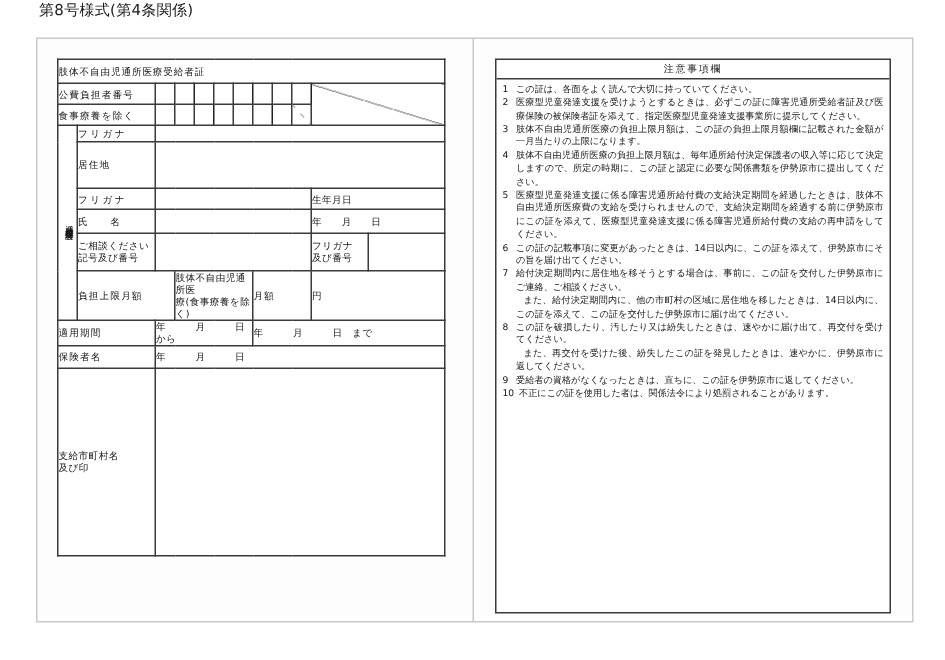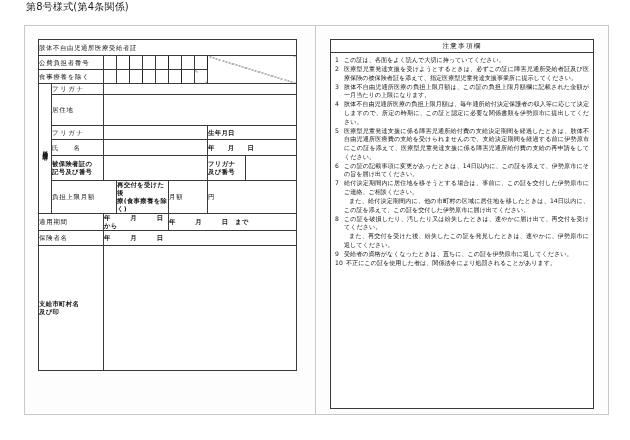--- a/index.html
+++ b/index.html
@@ -61,21 +61,21 @@
   
   #cert-table {
     position: absolute;
     left: 38px; top: 39px;
     width: 258px;
   }
   #cert-table td { height: 14px; }
 
   .t-title { font-size: 7px; letter-spacing: 0.6px; height: 16px !important; }
   .lbl { font-size: 6.4px; letter-spacing: 0.8px; }
-  .lbl-sm { font-size: 5.9px; letter-spacing: 0.3px; font-weight: bold; }
+  .lbl-sm { font-size: 5.9px; letter-spacing: 0.3px; }
   .furi { font-size: 6px; letter-spacing: 1.6px; color: #2b2b2b; height: 11px !important; }
 
   
   .numcell { width: 13px; }
   .grp-end { border-right: 1.6px solid #232323 !important; }
   .blank { background: #ffffff; }
 
   
   .diag {
     position: relative;
@@ -226,35 +226,35 @@
     </tr>
 
     <tr>
       <td class="lbl" style="height:16px">氏　　名</td>
       <td colspan="8" class="blank"></td>
       <td colspan="2" class="lbl-sm ymd">年　　月　　日</td>
     </tr>
 
     <tr>
       <td class="lbl-sm" style="height:25px">
-        <div>被保険者証の</div>
+        <div>ご相談ください</div>
         <div>記号及び番号</div>
       </td>
       <td colspan="8" class="blank"></td>
       <td class="lbl-sm">
         <div>フリガナ</div>
         <div>及び番号</div>
       </td>
       <td class="blank"></td>
     </tr>
 
     <tr>
       <td colspan="2" class="lbl" style="height:23px">負担上限月額</td>
       <td colspan="4" class="lbl-sm">
-        <div>再交付を受けた後</div>
+        <div>肢体不自由児通所医</div>
         <div>療(食事療養を除く)</div>
       </td>
       <td colspan="3" class="lbl">月額</td>
       <td colspan="3" class="lbl">円</td>
     </tr>
 
     <tr>
       <td colspan="2" class="lbl" style="height:15px">適用期間</td>
       <td colspan="5" class="lbl-sm ymd">年　　　月　　　日　から</td>
       <td colspan="5" class="lbl-sm ymd">年　　　月　　　日　まで</td>

